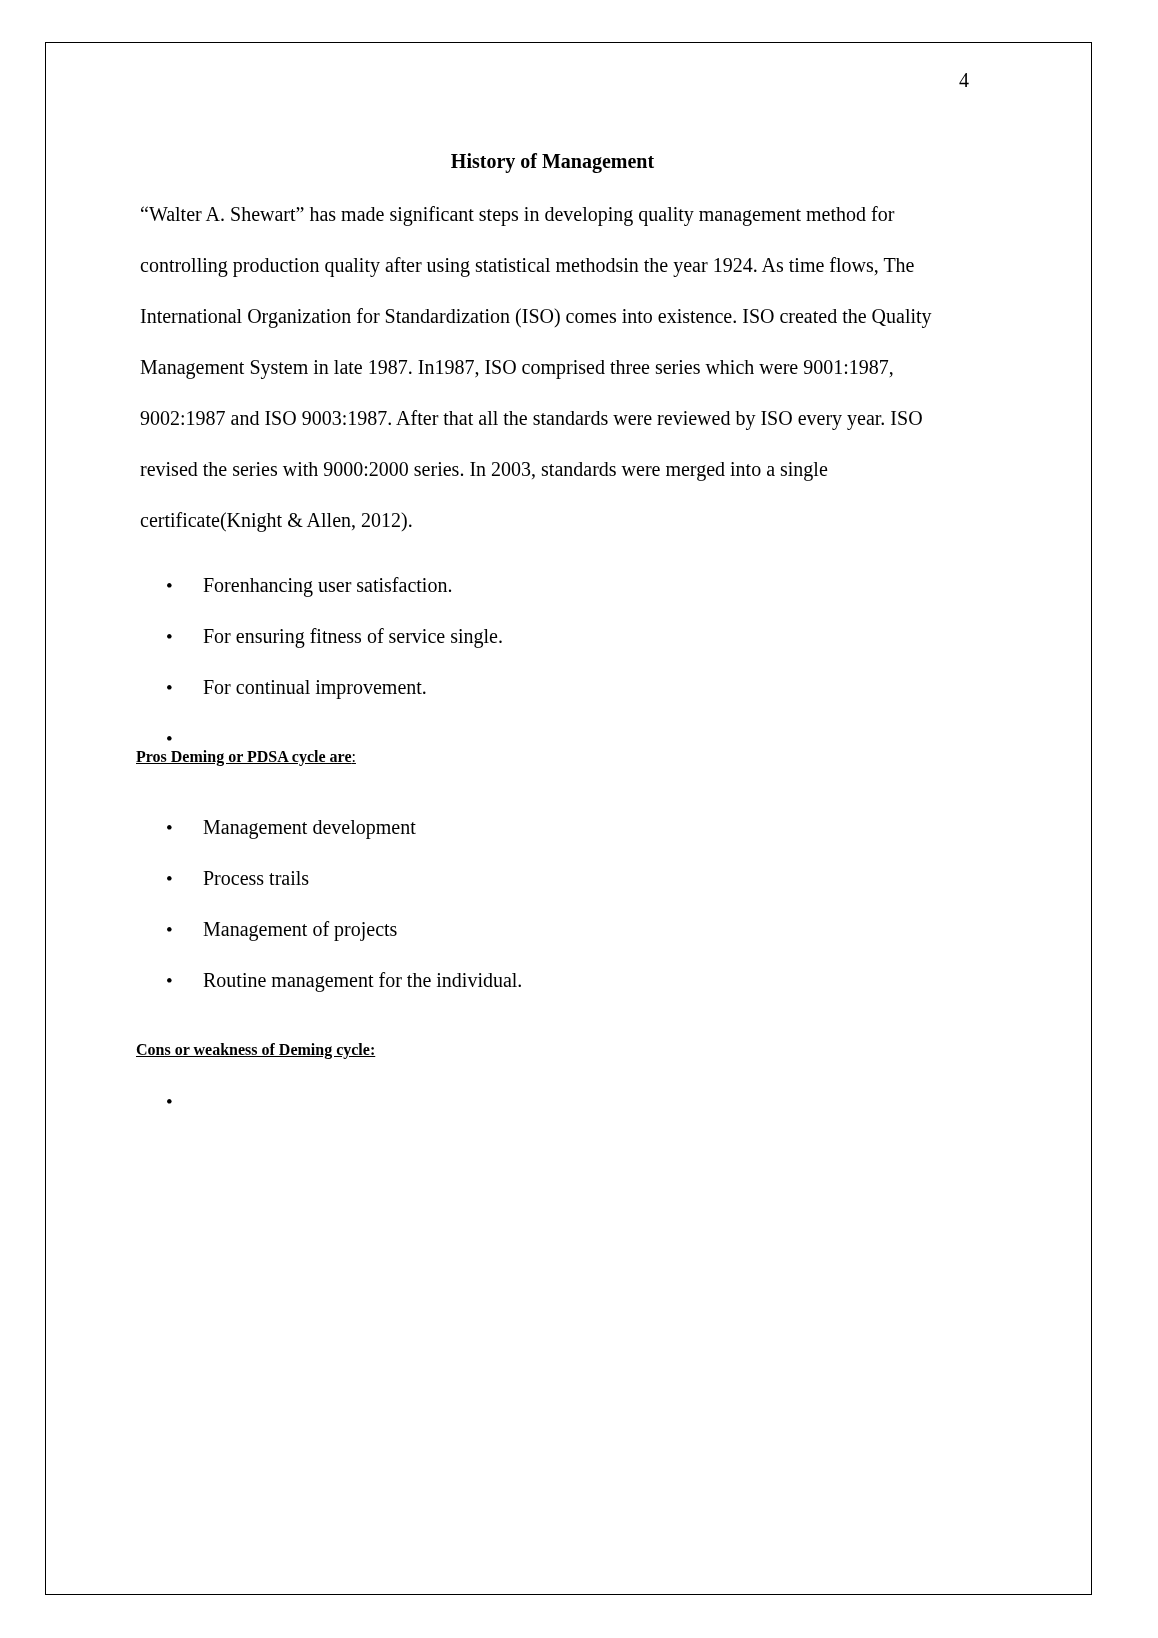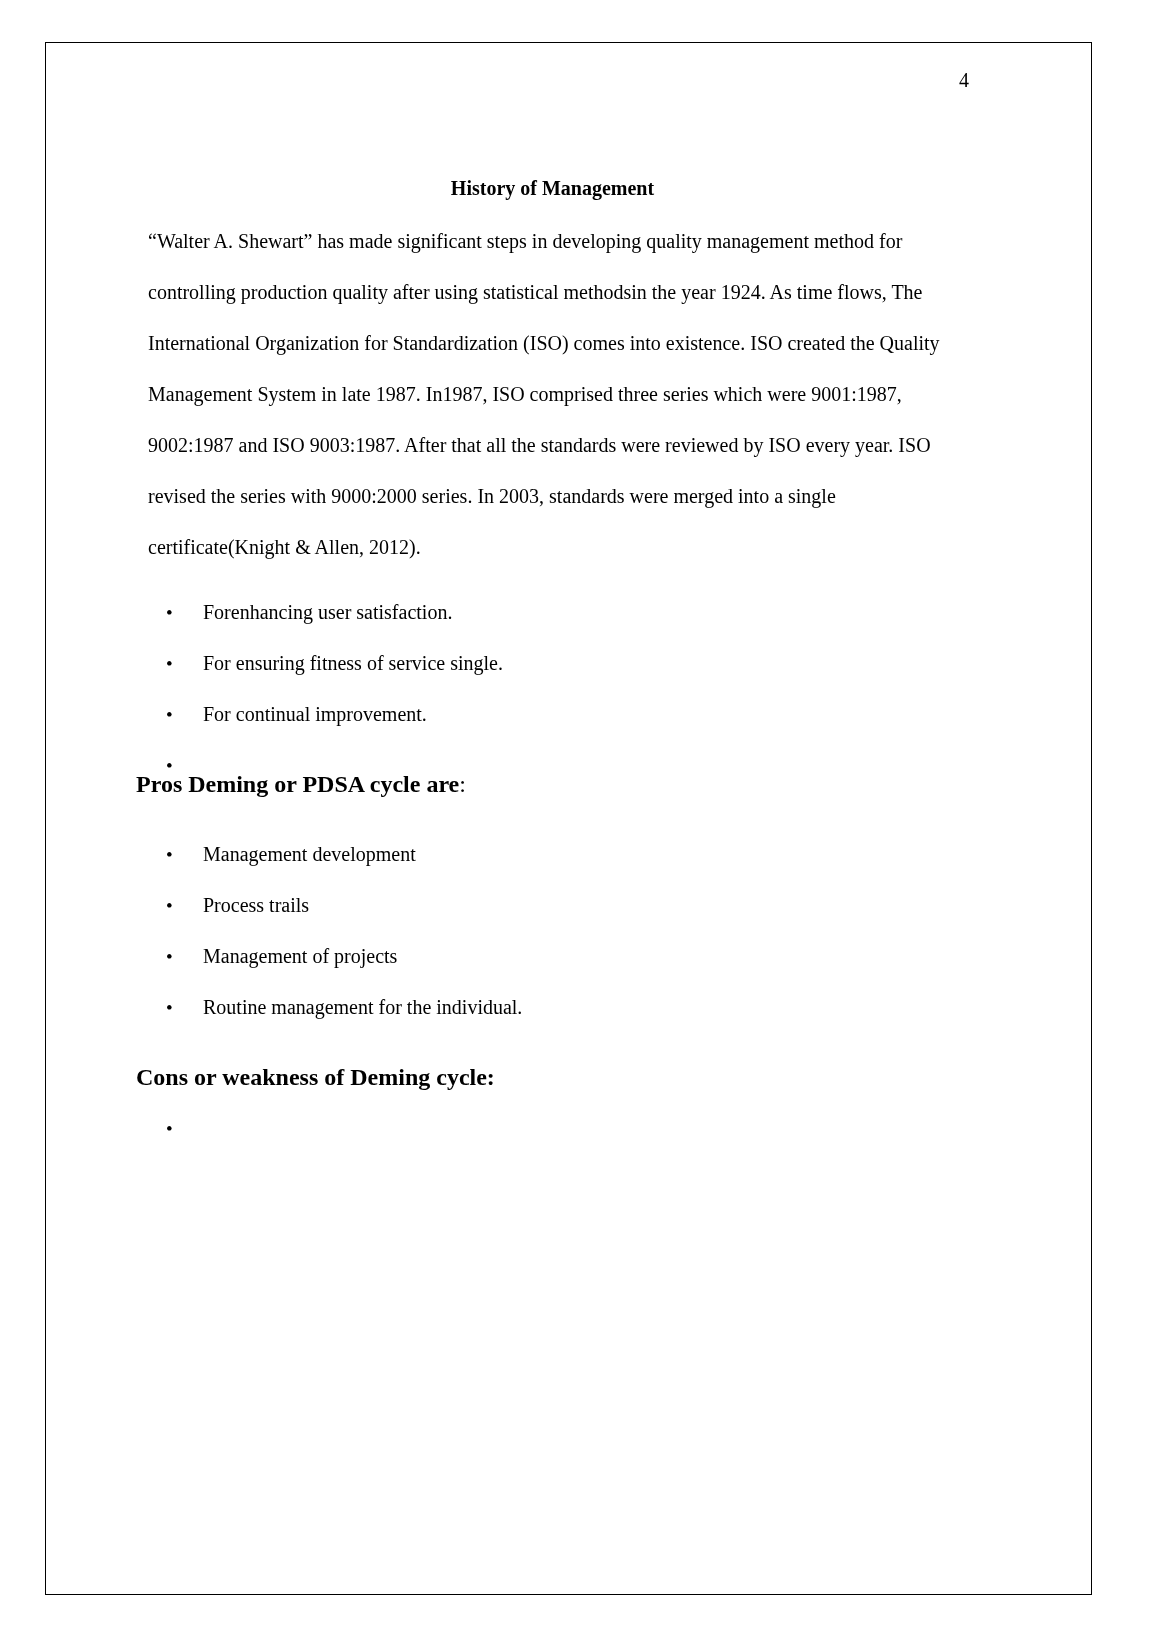--- a/index.html
+++ b/index.html
@@ -28,33 +28,34 @@
     line-height: 26px;
   }
   .center-heading {
     text-align: center;
     font-weight: bold;
     font-size: 20px;
     line-height: 26px;
     margin: 32px 0 0 0;
   }
   .center-heading.first {
-    margin-top: 82px;
+    margin-top: 55px;
   }
   .body-par {
     font-size: 20px;
     line-height: 51px;
     text-align: left;
-    margin: 15px 0 0 12px;
+    margin: 15px 0 0 4px;
   }
   .left-heading {
-    font-size: 24px;
+    font-size: 16px;
     font-weight: bold;
     line-height: 26px;
     margin: 31px 0 0 0;
+    text-decoration: underline;
   }
   .left-heading .colon {
     font-weight: normal;
   }
   ul.bullet-list {
     list-style: none;
     margin: 14px 0 0 0;
     padding: 0;
   }
   ul.bullet-list.pros-list {

